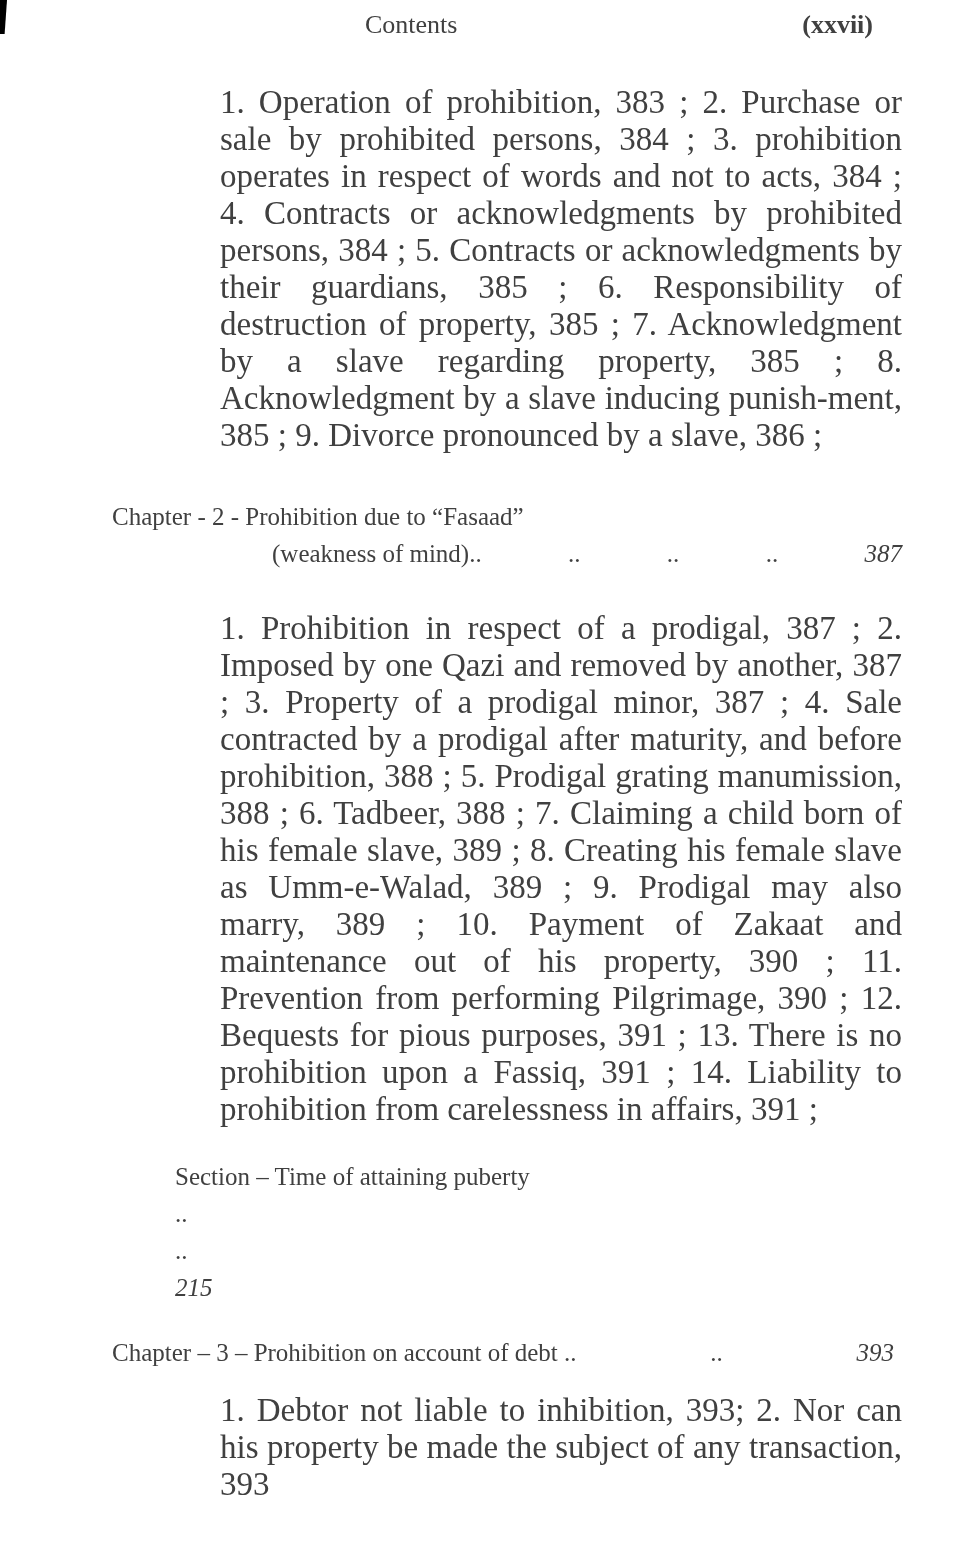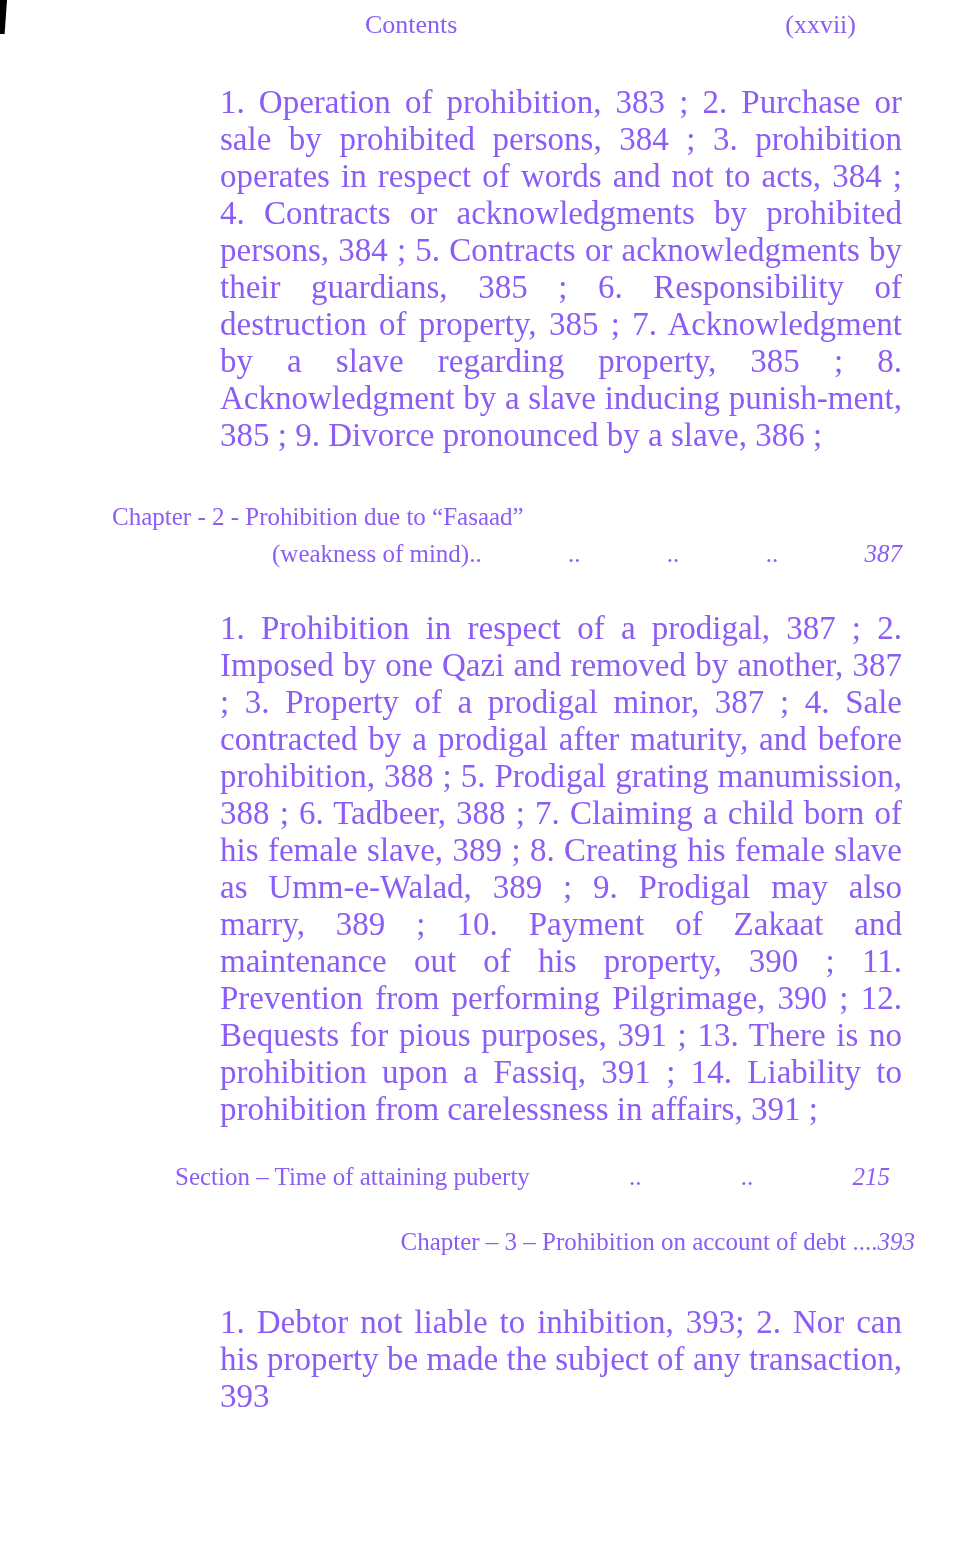--- a/index.html
+++ b/index.html
@@ -1,21 +1,21 @@
 <!DOCTYPE html>
 <html><head>
 <meta charset="utf-8">
 <style>
   html, body { margin: 0; padding: 0; background: #ffffff; }
   .doc-page {
     position: relative;
     width: 960px;
     height: 1554px;
     background: #ffffff;
-    color: #8b5cf6;
+    color: #404040;
     font-family: "Liberation Serif", serif;
     overflow: hidden;
   }
   .scan-artifact {
     position: absolute;
     left: 0;
     top: 0;
     width: 7px;
     height: 34px;
     background: #000;
@@ -24,50 +24,51 @@
   }
   .header { position: relative; height: 44px; }
   .header .title {
     position: absolute;
     left: 365px;
     top: 10px;
     font-size: 26px;
   }
   .header .pagenum {
     position: absolute;
-    right: 104px;
+    right: 87px;
     top: 10px;
     font-size: 26px;
+    font-weight: bold;
   }
   .para {
     margin: 0 58px 0 220px;
     text-align: justify;
     font-size: 33px;
     line-height: 37px;
   }
   .para-1 { margin-top: 40px; }
   .para-2 { margin-top: 38px; }
   .para-3 { margin-top: 22px; }
-  .para-4 { margin-top: 44px; }
+  .para-4 { margin-top: 21px; }
   .chapter-line1 {
     margin-left: 112px;
     margin-top: 44px;
     font-size: 25px;
     line-height: 37px;
   }
   .leader-row {
     display: flex;
     justify-content: space-between;
     align-items: baseline;
     font-size: 25px;
     line-height: 37px;
   }
   .chapter2-line2 { margin-left: 272px; margin-right: 58px; justify-content: space-between; }
-  .section-row   { margin-left: 175px; margin-right: 70px; margin-top: 30px; }
-  .chapter3-row  { margin-left: 112px; margin-right: 45px; margin-top: 28px; justify-content: flex-end; }
+  .section-row   { margin-left: 175px; margin-right: 28px; margin-top: 30px; flex-direction: column; }
+  .chapter3-row  { margin-left: 112px; margin-right: 66px; margin-top: 28px; }
   .dots { white-space: pre; }
   .pageref { white-space: pre; font-style: italic; }
 </style>
 </head>
 <body>
 
 <div class="doc-page">
 
   <div class="scan-artifact"></div>
 

